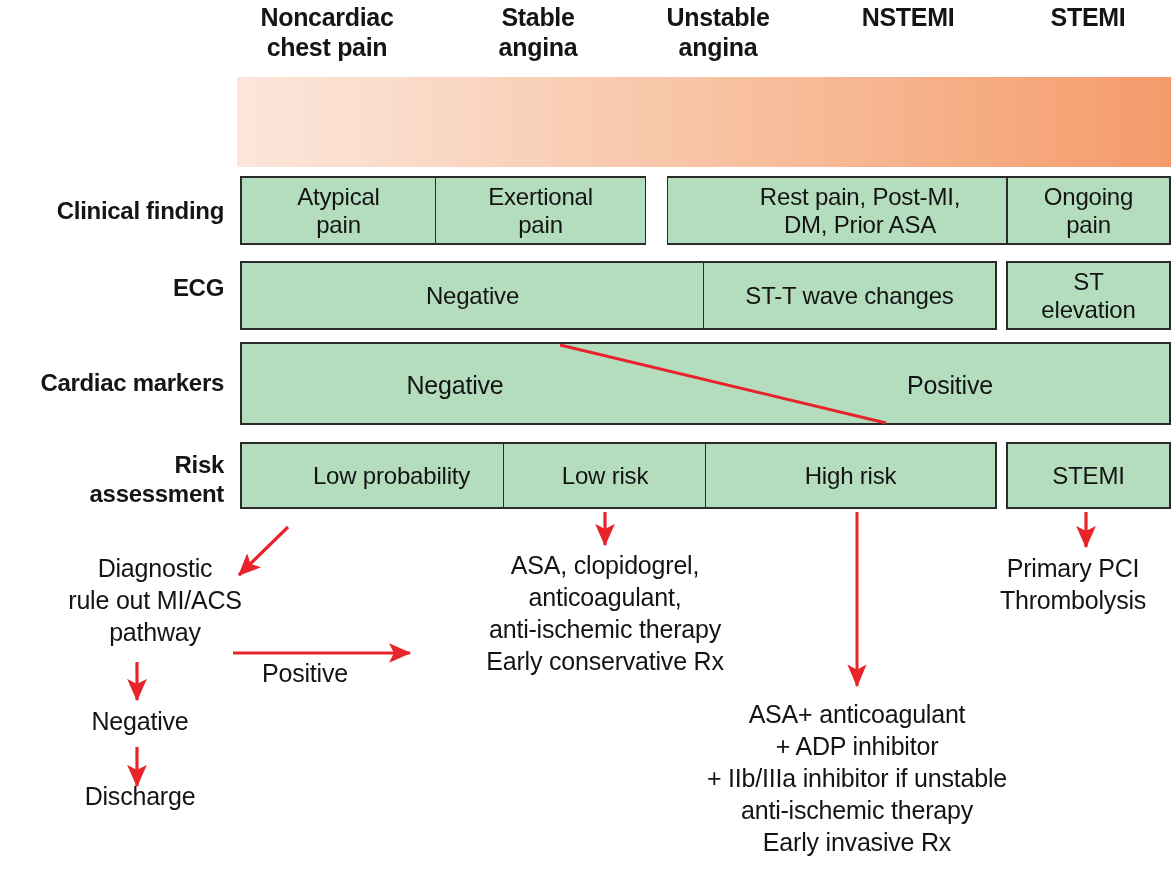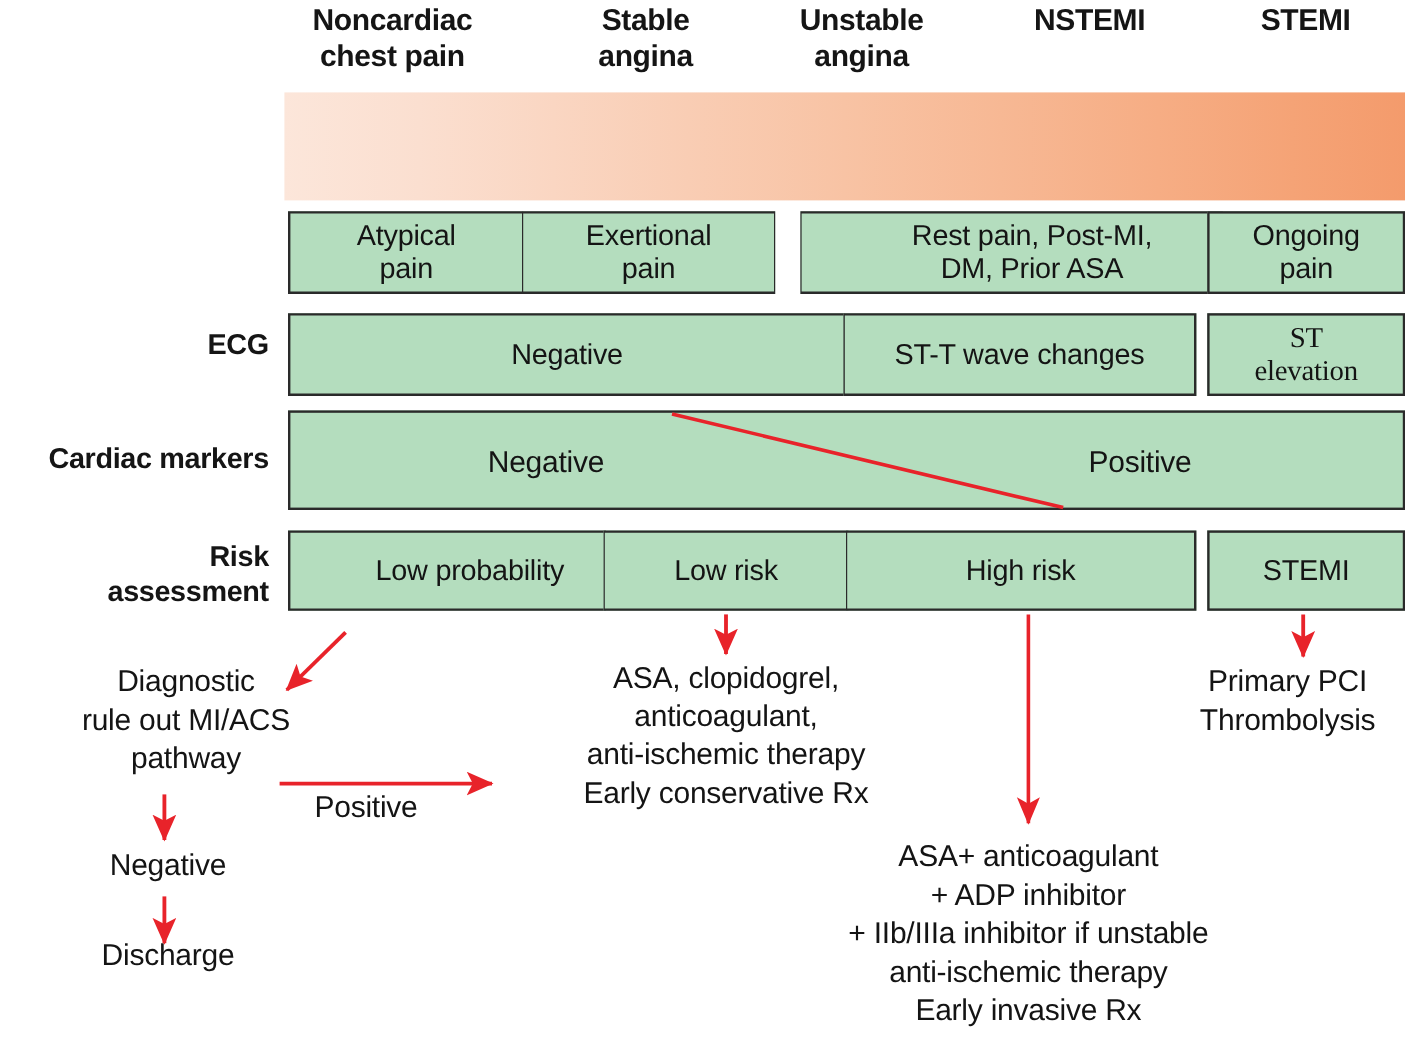--- a/index.html
+++ b/index.html
@@ -111,37 +111,38 @@
 chest pain</div>
   <div class="col-header" style="left:448px; top:2px; width:180px;">Stable
 angina</div>
   <div class="col-header" style="left:629px; top:2px; width:178px;">Unstable
 angina</div>
   <div class="col-header" style="left:818px; top:2px; width:180px;">NSTEMI</div>
   <div class="col-header" style="left:999px; top:2px; width:178px;">STEMI</div>
 
   <div id="gradient-bar"></div>
 
+  <div class="row-label" style="left:0px; top:196px; width:224px;">Clinical finding</div>
   <div class="row-label" style="left:0px; top:273px; width:224px;">ECG</div>
   <div class="row-label" style="left:0px; top:368px; width:224px;">Cardiac markers</div>
   <div class="row-label" style="left:0px; top:450px; width:224px;">Risk
 assessment</div>
 
   <div class="cell nb-right" style="left:240px; top:176px; width:196px; height:69px;">Atypical
 pain</div>
   <div class="cell nb-left nb-right" style="left:435px; top:176px; width:211px; height:69px;">Exertional
 pain</div>
   <div class="cell nb-left" style="left:667px; top:176px; width:352px; height:69px;padding-left:35px;">Rest pain, Post-MI,
 DM, Prior ASA</div>
   <div class="cell" style="left:1006px; top:176px; width:165px; height:69px;">Ongoing
 pain</div>
 
   <div class="cell nb-right" style="left:240px; top:261px; width:464px; height:69px;">Negative</div>
   <div class="cell nb-left" style="left:703px; top:261px; width:294px; height:69px;text-align:right;">ST-T wave changes</div>
-  <div class="cell" style="left:1006px; top:261px; width:165px; height:69px;font-family:Liberation Serif, serif;">ST
+  <div class="cell" style="left:1006px; top:261px; width:165px; height:69px;">ST
 elevation</div>
 
   <div class="cell" style="left:240px; top:342px; width:931px; height:83px; background:#b4ddbe;"></div>
   <div class="flowtext" style="left:330px; top:369px; width:250px; font-size:25px;">Negative</div>
   <div class="flowtext" style="left:825px; top:369px; width:250px; font-size:25px;">Positive</div>
 
   <div class="cell nb-right" style="left:240px; top:442px; width:265px; height:67px;padding-left:37px;">Low probability</div>
   <div class="cell nb-left nb-right" style="left:503px; top:442px; width:204px; height:67px;">Low risk</div>
   <div class="cell nb-left" style="left:705px; top:442px; width:292px; height:67px;">High risk</div>
   <div class="cell" style="left:1006px; top:442px; width:165px; height:67px;">STEMI</div>

